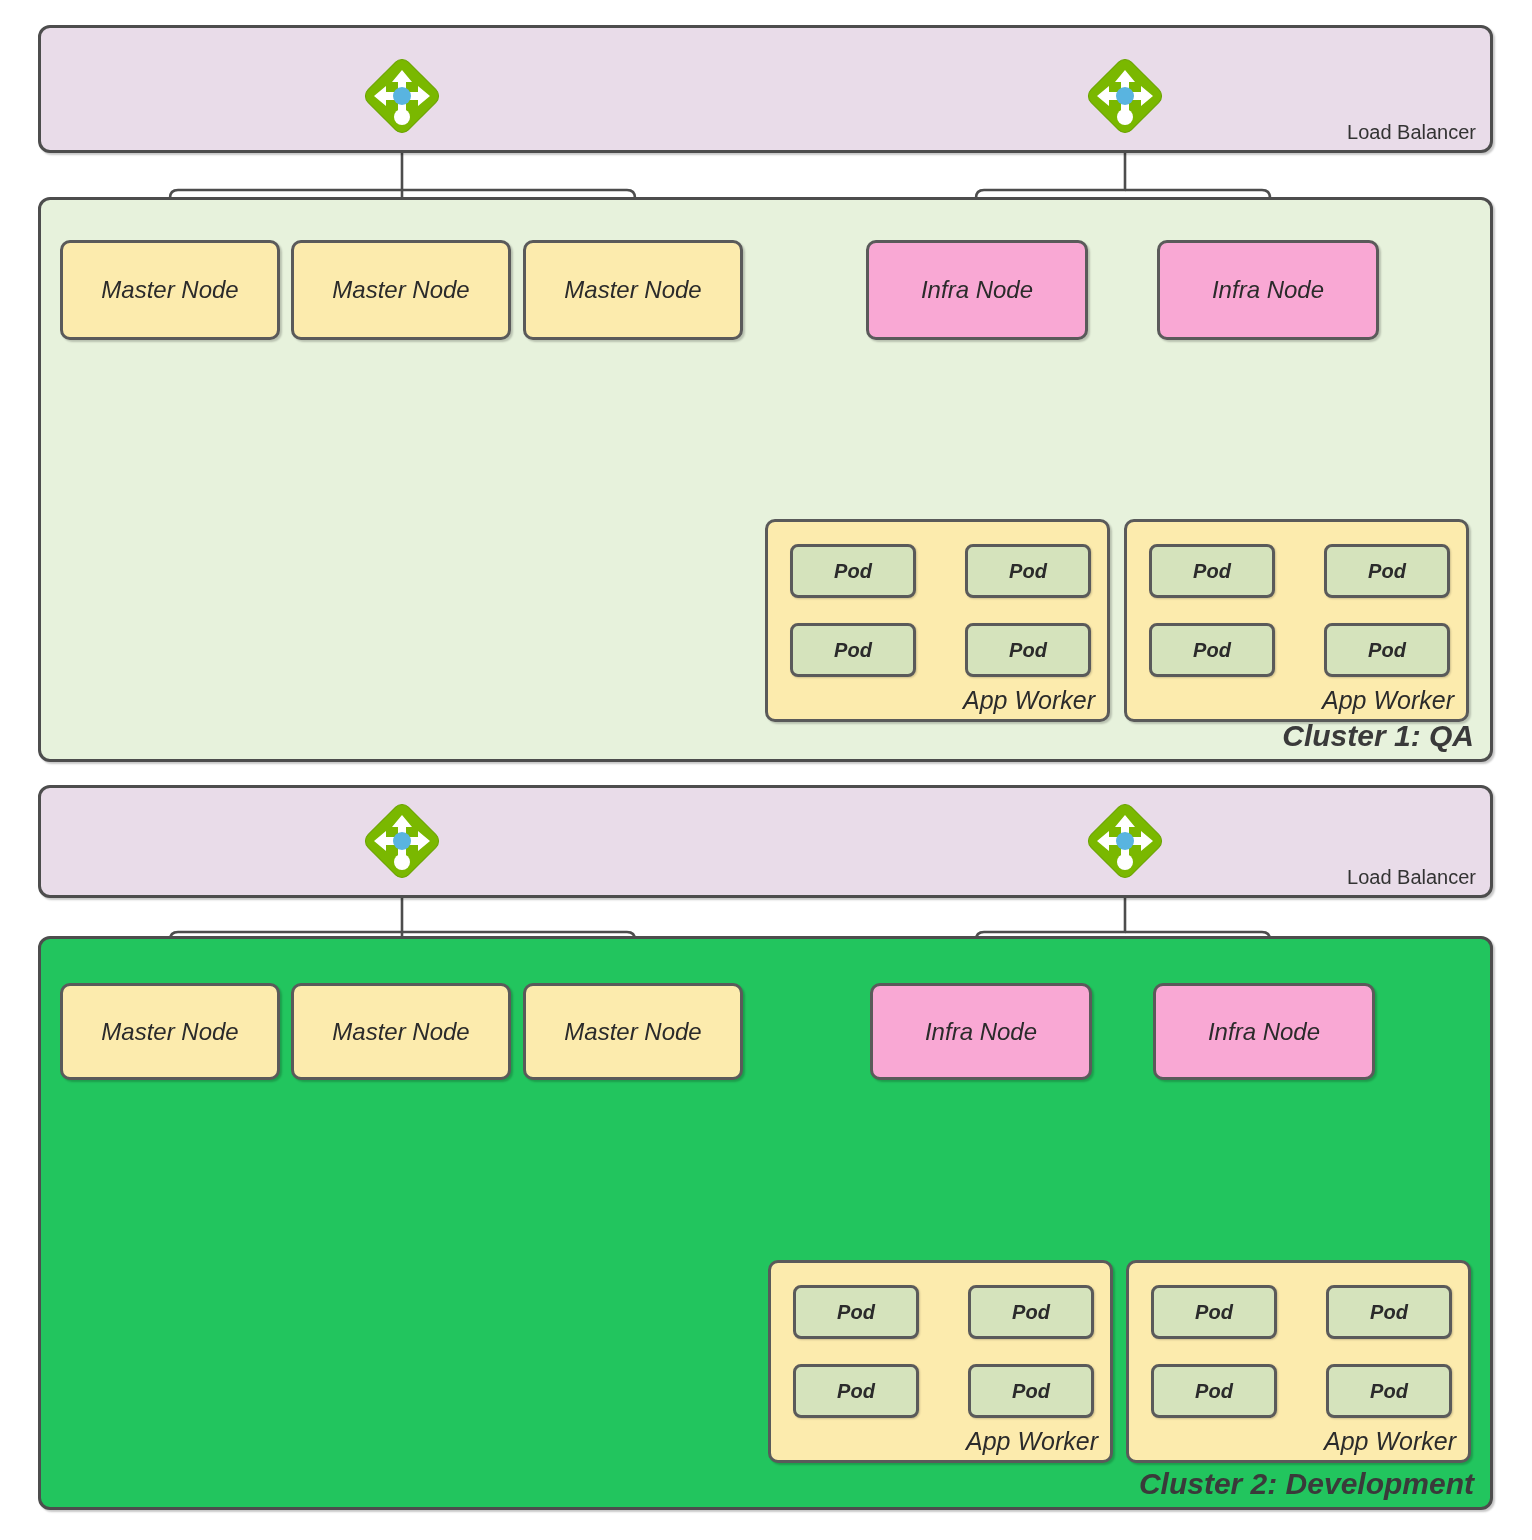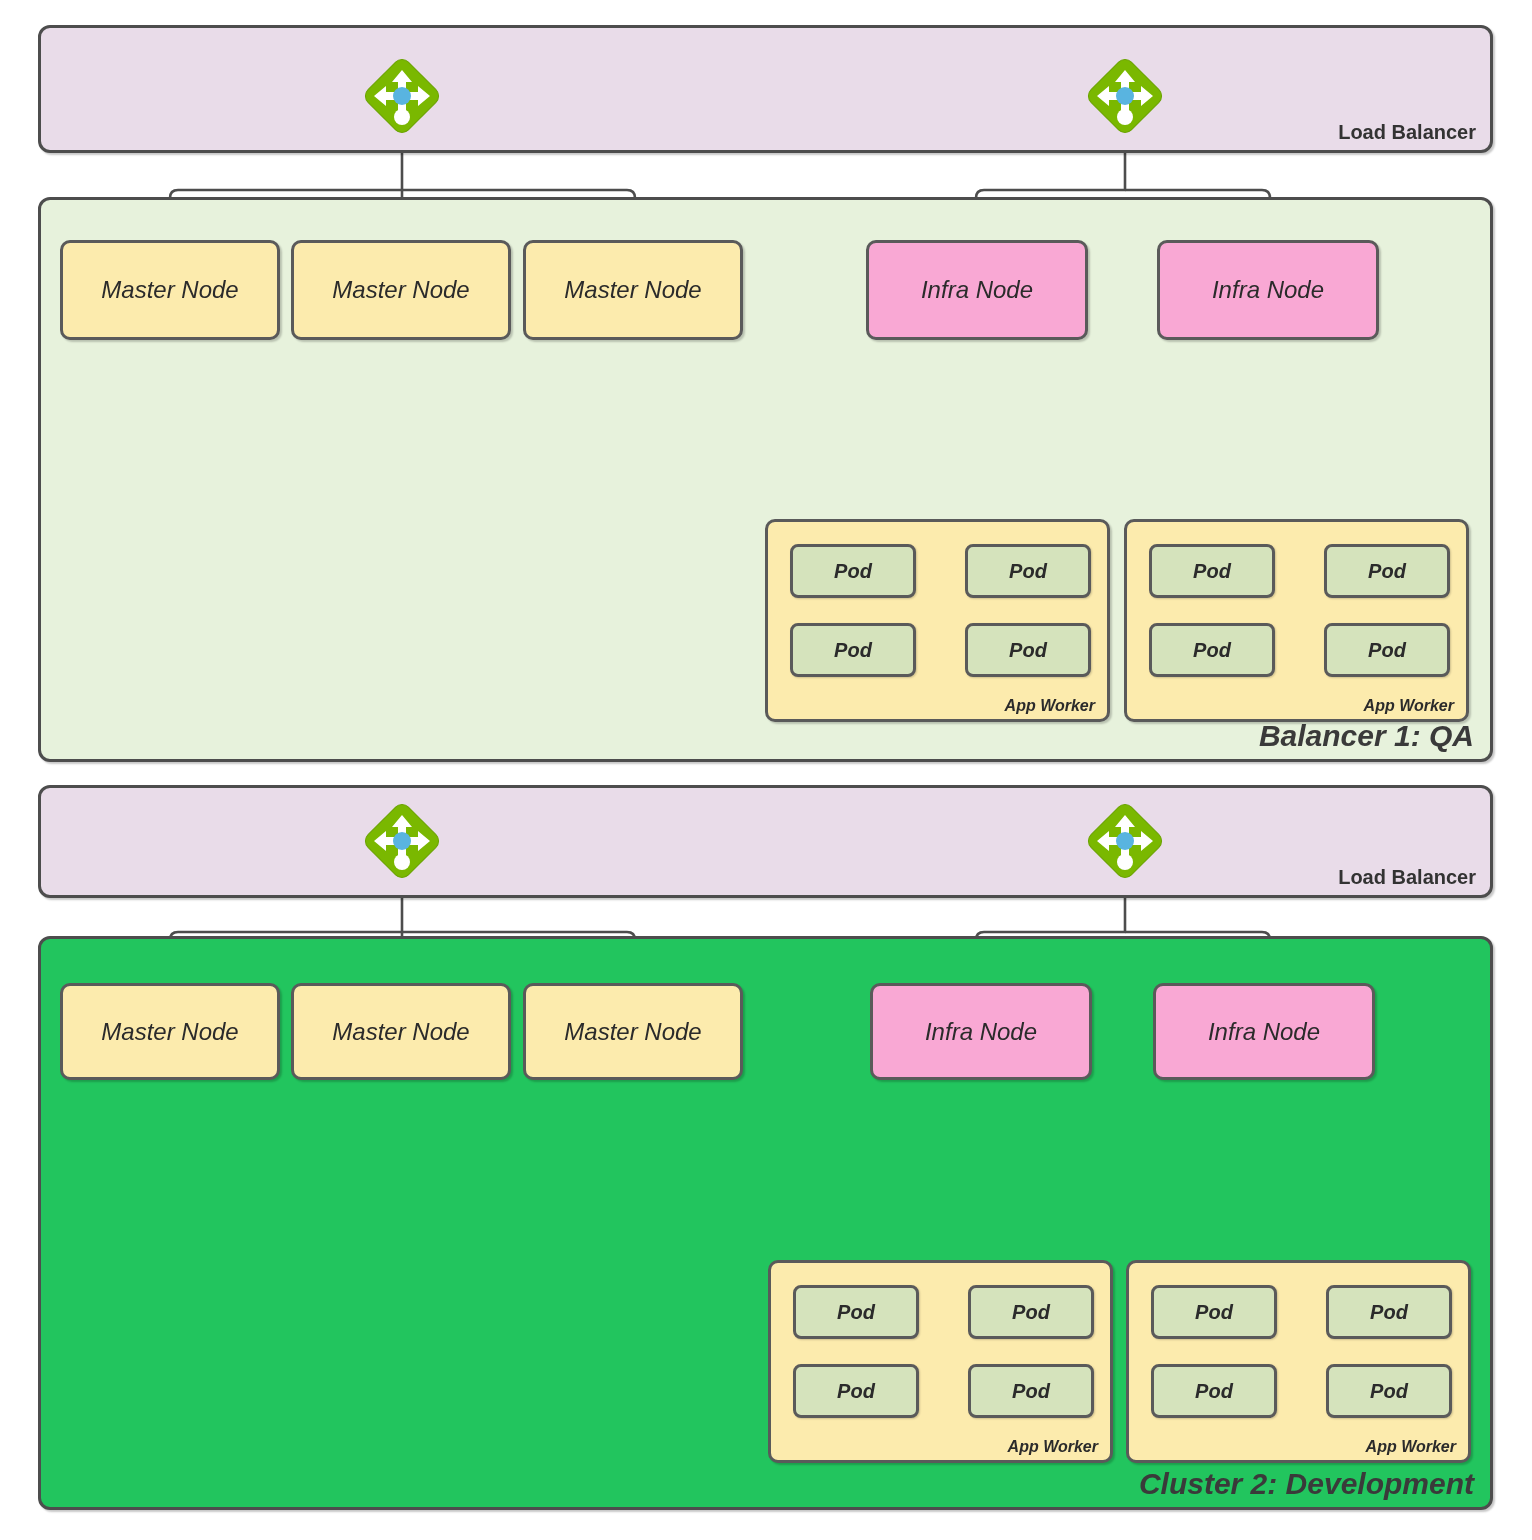--- a/index.html
+++ b/index.html
@@ -31,21 +31,21 @@
     background: #e9dce9;
     border: 3px solid #4d4d4d;
     border-radius: 12px;
     box-shadow: 2px 2px 2px rgba(0,0,0,0.22);
   }
   .lb-band-label {
     position: absolute;
     right: 14px;
     bottom: 6px;
     font-size: 20px;
-    font-weight: bold;
+    font-weight: normal;
     color: #333333;
     letter-spacing: 0px;
     white-space: nowrap;
   }
 
   
   .cluster {
     border: 3px solid #4d4d4d;
     border-radius: 12px;
     box-shadow: 2px 2px 2px rgba(0,0,0,0.22);
@@ -85,22 +85,22 @@
     background: #fcebad;
     border: 3px solid #5a5a5a;
     border-radius: 10px;
     box-shadow: 2px 2px 2px rgba(0,0,0,0.2);
     margin-top: 20px;
   }
   .worker-label {
     position: absolute;
     right: 12px;
     bottom: 4px;
-    font-size: 16px;
-    font-weight: bold;
+    font-size: 25px;
+    font-weight: normal;
     font-style: italic;
     color: #2b2b2b;
     white-space: nowrap;
   }
   .pod {
     position: absolute;
     background: #d5e3bc;
     border: 3px solid #5a5a5a;
     border-radius: 8px;
     display: flex;
@@ -203,21 +203,21 @@
         <path d="M12 38 L24 28 L24 34 L34 34 L34 42 L24 42 L24 48 Z" fill="#ffffff"></path>
         <path d="M68 38 L56 28 L56 34 L46 34 L46 42 L56 42 L56 48 Z" fill="#ffffff"></path>
         <rect x="36" y="42" width="8" height="14" fill="#ffffff"></rect>
         <circle cx="40" cy="59" r="8" fill="#ffffff"></circle>
         <circle cx="40" cy="38" r="9" fill="#59b4e0"></circle>
       </g>
     </svg>
   </div>
 
   <div class="abs cluster cluster-qa" style="left:38px; top:197px; width:1455px; height:565px;">
-    <span class="cluster-label">Balancer 1: QA</span>
+    <span class="cluster-label">Cluster 1: QA</span>
   </div>
 
   <div class="abs node node-master" style="left:60px; top:240px; width:220px; height:100px;">
     <span>Master Node</span>
   </div>
   <div class="abs node node-master" style="left:291px; top:240px; width:220px; height:100px;">
     <span>Master Node</span>
   </div>
   <div class="abs node node-master" style="left:523px; top:240px; width:220px; height:100px;">
     <span>Master Node</span>

